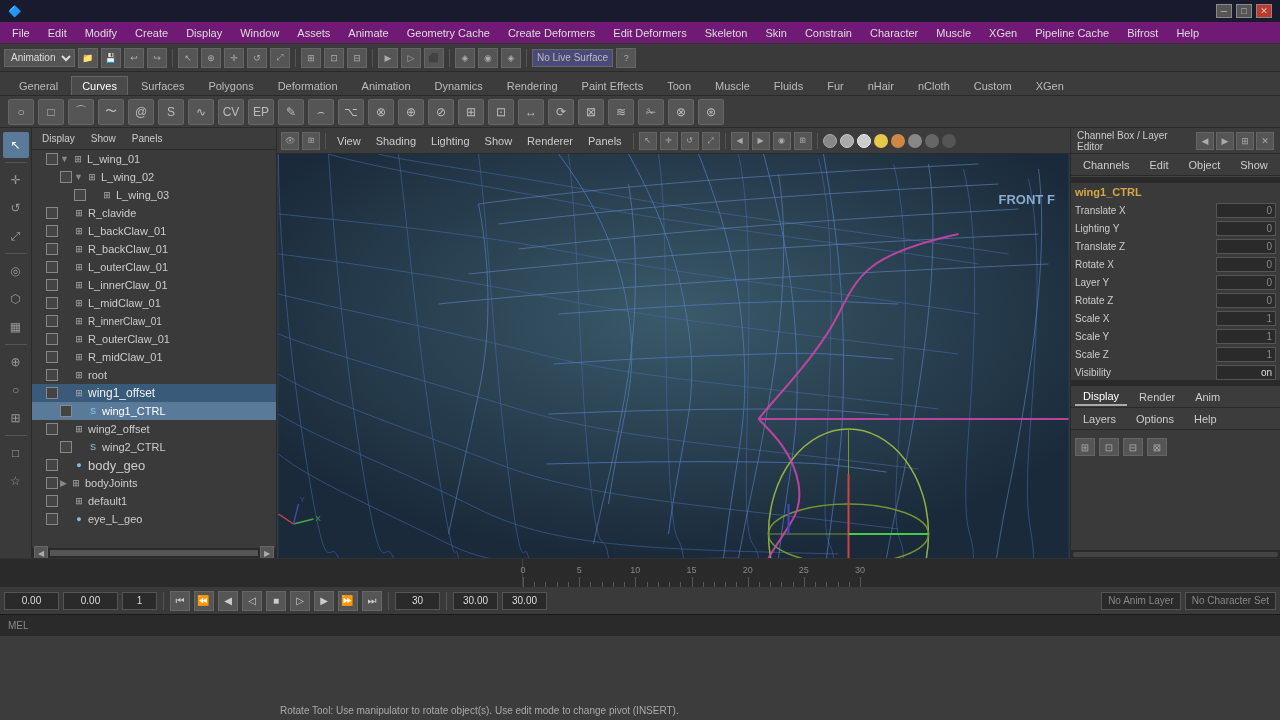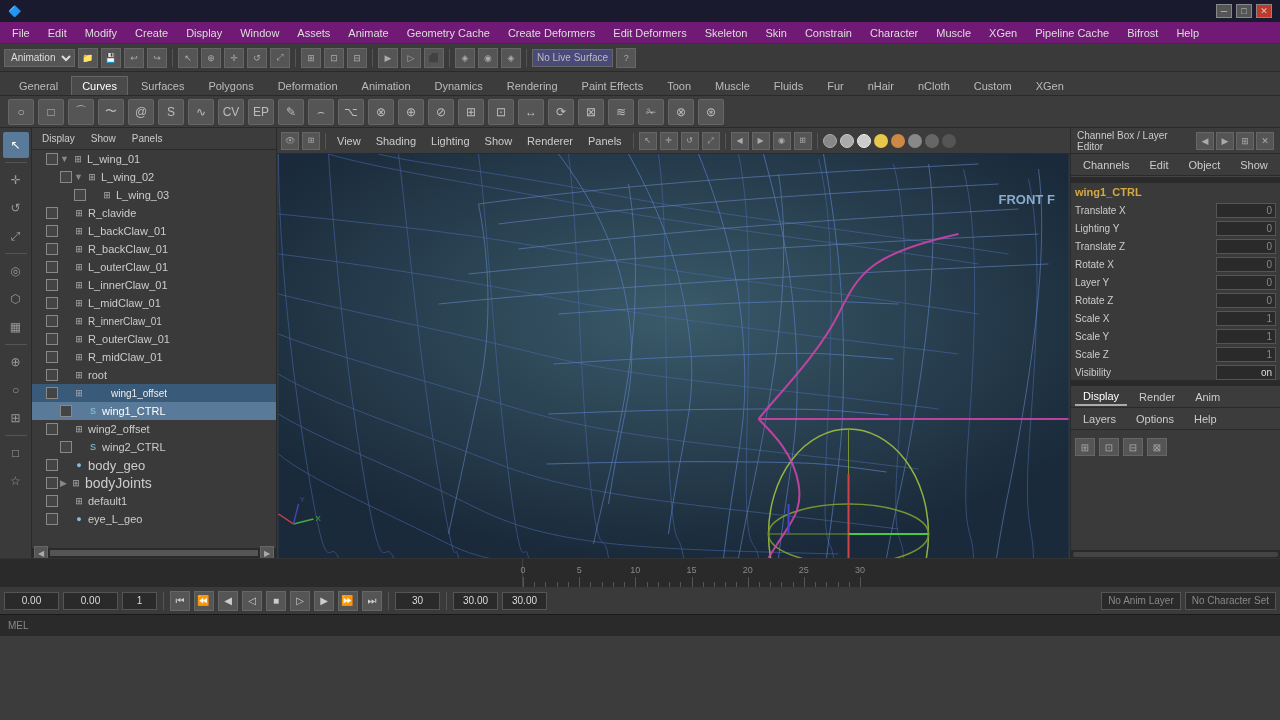--- a/index.html
+++ b/index.html
@@ -402,21 +402,21 @@
             <span style="color:#aaa;font-size:9px;">⊞</span>
           </span>
           <span style="font-size:11px;">root</span>
         </div>
         <div class="ol-item selected2" style="padding-left: 14px;">
           <span class="vis-box"></span>
           <span style="width:12px;display:inline-block;"></span>
           <span class="ol-icon">
             <span style="color:#aaa;font-size:9px;">⊞</span>
           </span>
-          <span style="font-size:10px;margin-left:23px;">wing1_offset</span>
+          <span style="font-size:12px;">wing1_offset</span>
         </div>
         <div class="ol-item selected" style="padding-left: 28px;">
           <span class="vis-box"></span>
           <span style="width:12px;display:inline-block;"></span>
           <span class="ol-icon">
             <span style="color:#88ccee;font-size:9px;">S</span>
           </span>
           <span style="font-size:11px;">wing1_CTRL</span>
         </div>
         <div class="ol-item" style="padding-left: 14px;">
@@ -442,21 +442,21 @@
             <span style="color:#88bbdd;font-size:9px;">●</span>
           </span>
           <span style="font-size:13px;">body_geo</span>
         </div>
         <div class="ol-item" style="padding-left: 14px;">
           <span class="vis-box"></span>
           <span class="ol-expand">▶</span>
           <span class="ol-icon">
             <span style="color:#aaa;font-size:9px;">⊞</span>
           </span>
-          <span style="font-size:14px;">bodyJoints</span>
+          <span style="font-size:11px;">bodyJoints</span>
         </div>
         <div class="ol-item" style="padding-left: 14px;">
           <span class="vis-box"></span>
           <span style="width:12px;display:inline-block;"></span>
           <span class="ol-icon">
             <span style="color:#aaa;font-size:9px;">⊞</span>
           </span>
           <span style="font-size:11px;">default1</span>
         </div>
         <div class="ol-item" style="padding-left: 14px;">
@@ -771,14 +771,15 @@
     <span>No Anim Layer</span>
   </div>
   <div class="tr-text" style="background:#2a2a2a;border:1px solid #555;padding:0 6px;height:18px;display:flex;align-items:center;">
     <span>No Character Set</span>
   </div>
 </div>
 
 <div id="status-bar">
   <span id="mel-label">MEL</span>
   <input type="text" style="flex: 1 1 0%; background: rgb(42, 42, 42); border: none; color: rgb(136, 136, 136); font-size: 10px; outline: none;" placeholder="">
+  <span id="status-text" style="position:absolute;left:280px;bottom:4px;color:#aaa;font-size:10px;">Rotate Tool: Use manipulator to rotate object(s). Use edit mode to change pivot (INSERT).</span>
 
 </div>
 
 </body></html>

